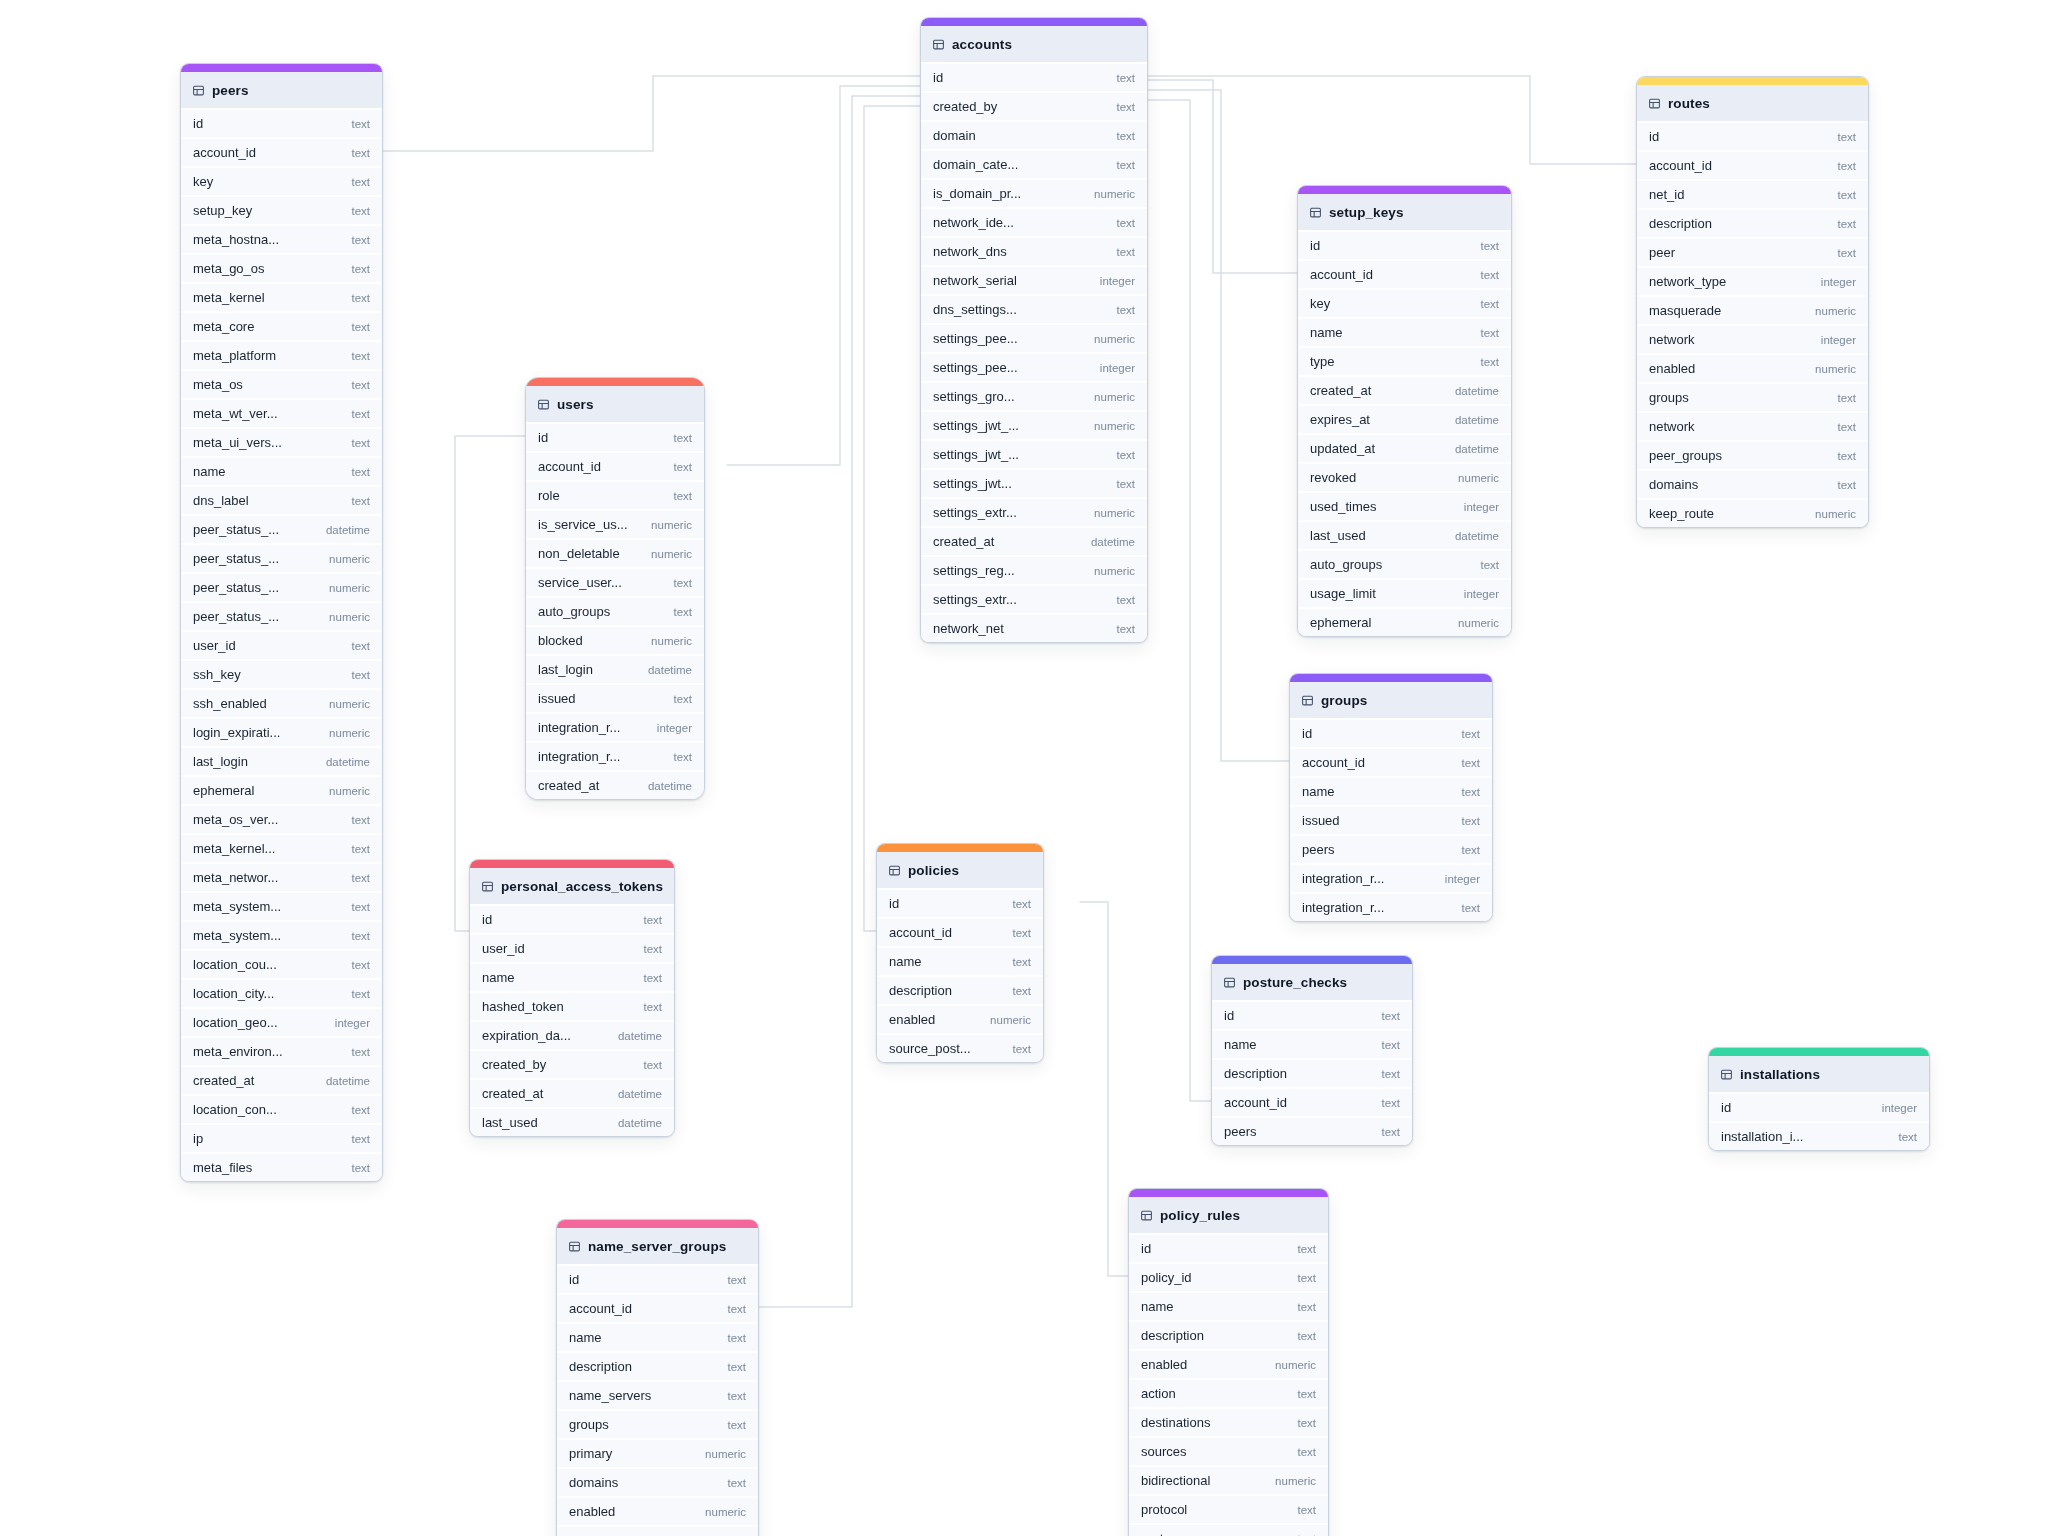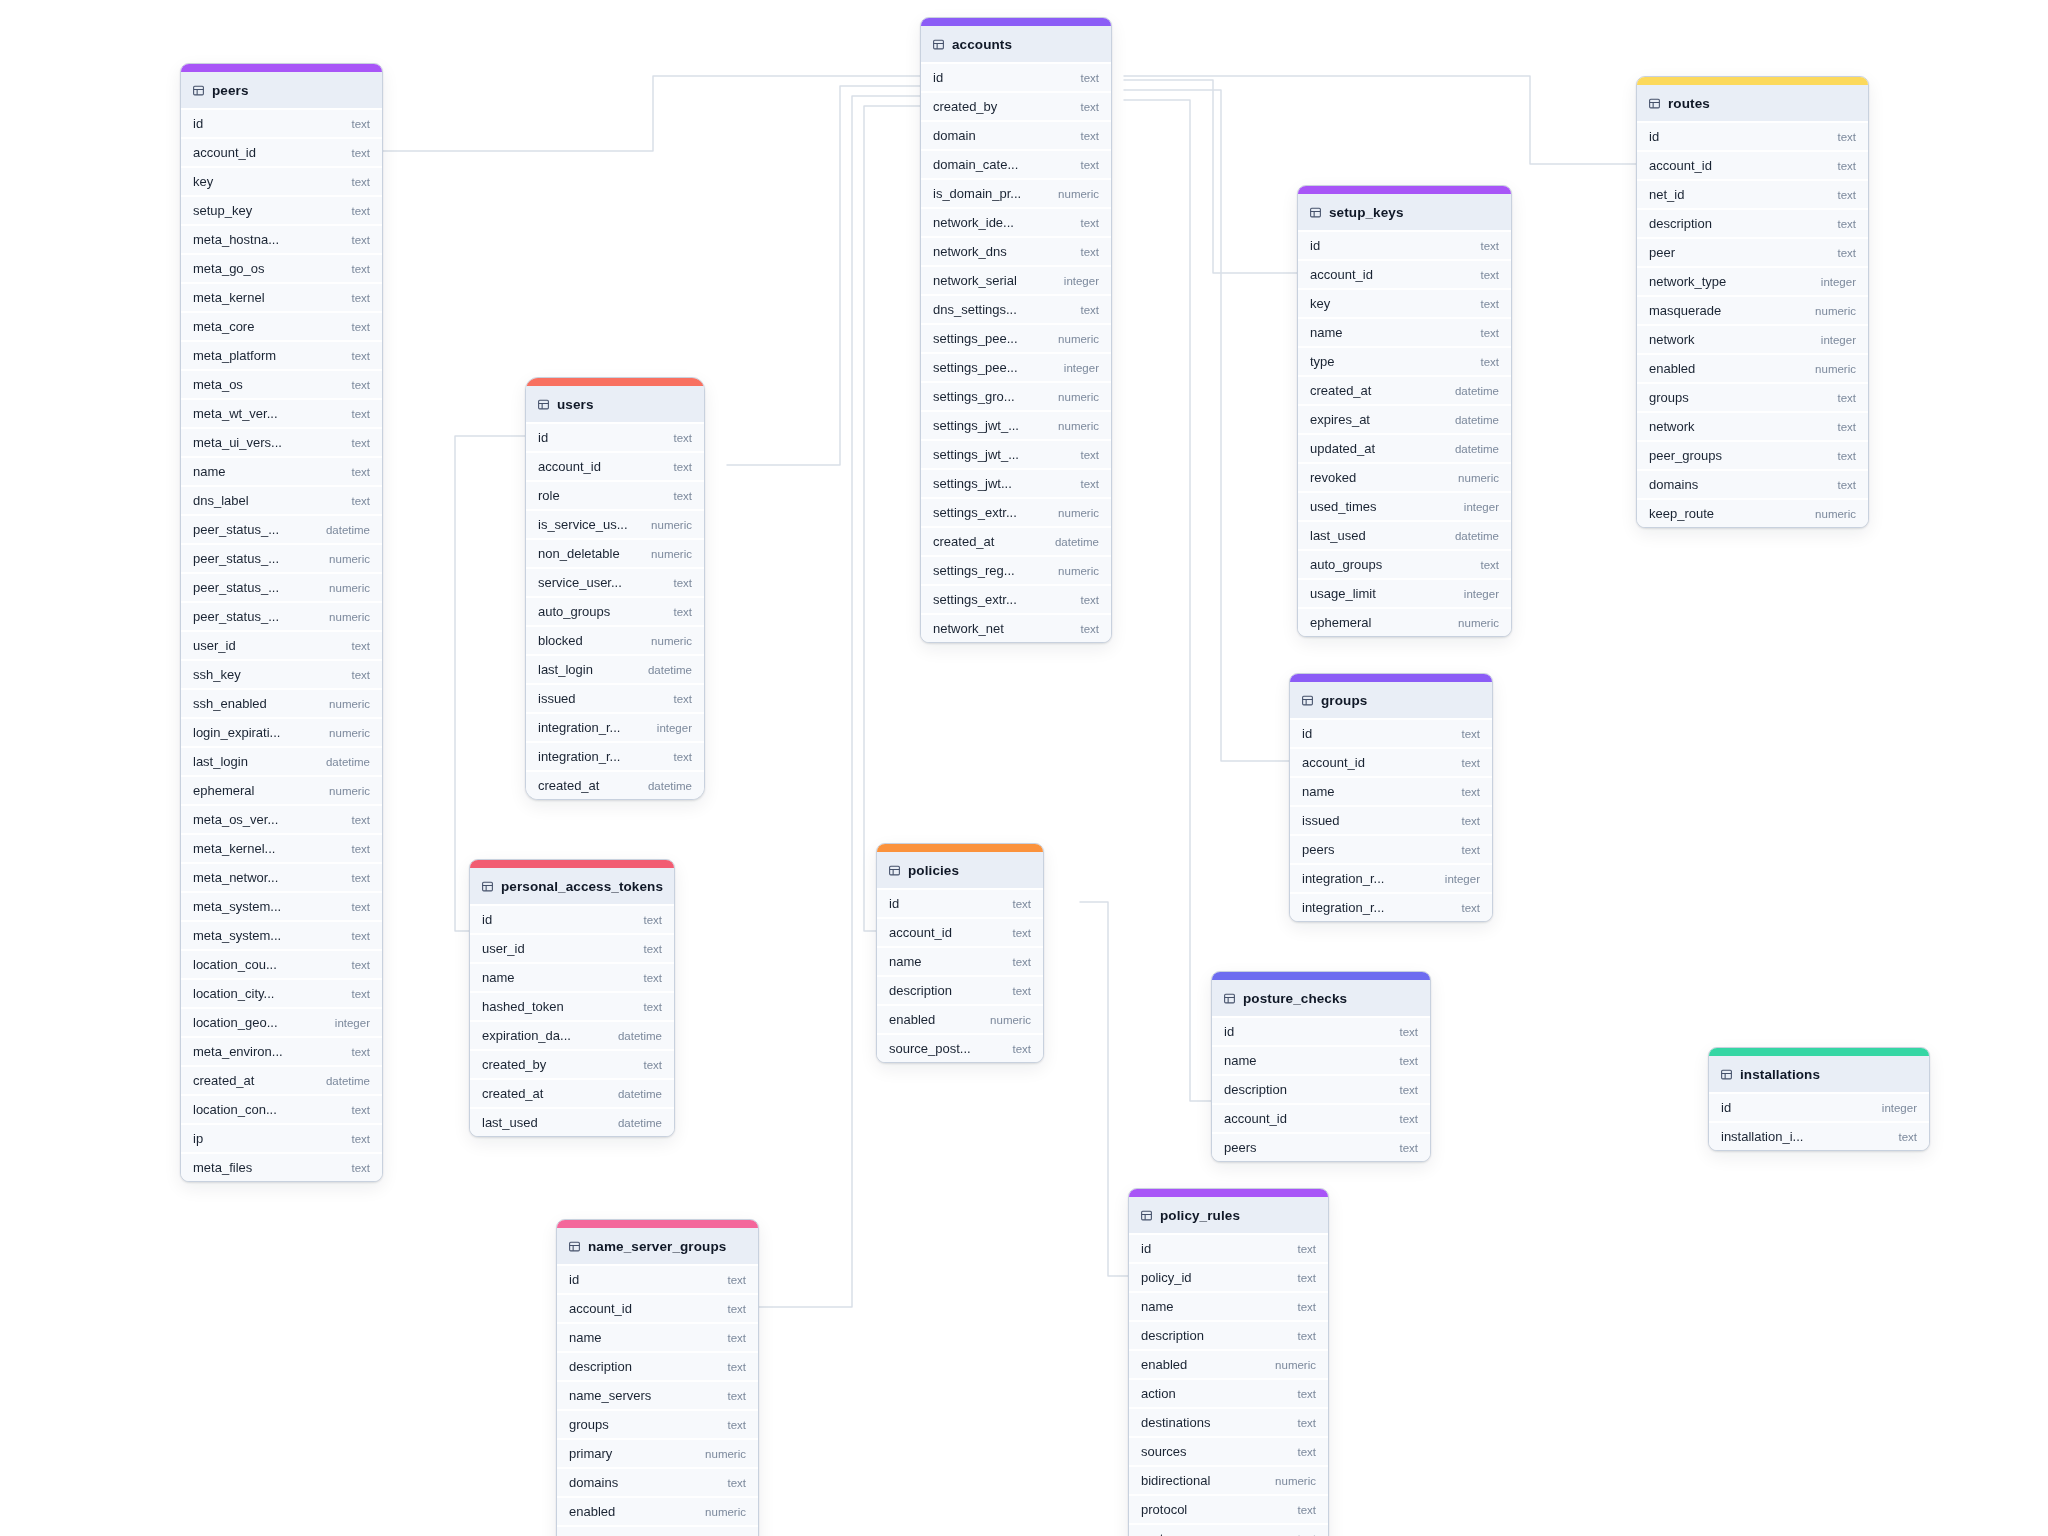--- a/index.html
+++ b/index.html
@@ -363,21 +363,21 @@
       </div>
       <div class="frow">
         <span class="fname">enabled</span>
         <span class="ftype">numeric</span>
       </div>
       <div class="frow">
         <span class="fname">search_doma...</span>
         <span class="ftype">numeric</span>
       </div>
     </div>
-    <div class="table-card" style="left: 920px; top: 17px; width: 192px;">
+    <div class="table-card" style="left: 920px; top: 17px; width: 228px;">
       <div class="accent" style="background: rgb(139, 92, 246);"></div>
       <div class="thead">
         <span class="ticon">
           <svg width="13" height="13" viewBox="0 0 24 24" fill="none" stroke="currentColor" stroke-width="2">
             <rect x="3" y="4" width="18" height="16" rx="2"></rect>
             <line x1="3" y1="10" x2="21" y2="10"></line>
             <line x1="9.5" y1="10" x2="9.5" y2="20"></line>
           </svg>
         </span>
         <span class="ttitle">accounts</span>
@@ -660,21 +660,21 @@
       </div>
       <div class="frow">
         <span class="fname">integration_r...</span>
         <span class="ftype">integer</span>
       </div>
       <div class="frow">
         <span class="fname">integration_r...</span>
         <span class="ftype">text</span>
       </div>
     </div>
-    <div class="table-card" style="left: 1211px; top: 955px; width: 220px; margin-top: 16px;">
+    <div class="table-card" style="left: 1211px; top: 955px; width: 202px;">
       <div class="accent" style="background: rgb(109, 108, 240);"></div>
       <div class="thead">
         <span class="ticon">
           <svg width="13" height="13" viewBox="0 0 24 24" fill="none" stroke="currentColor" stroke-width="2">
             <rect x="3" y="4" width="18" height="16" rx="2"></rect>
             <line x1="3" y1="10" x2="21" y2="10"></line>
             <line x1="9.5" y1="10" x2="9.5" y2="20"></line>
           </svg>
         </span>
         <span class="ttitle">posture_checks</span>

